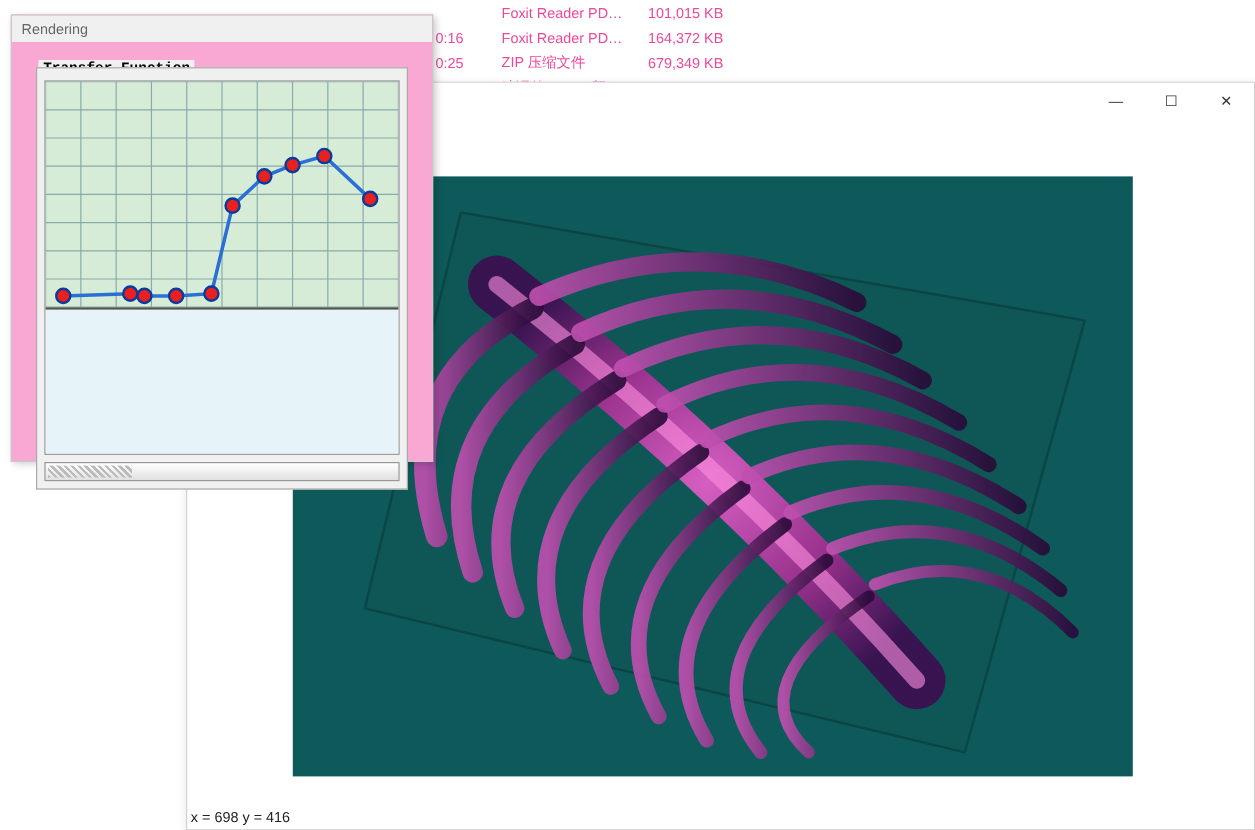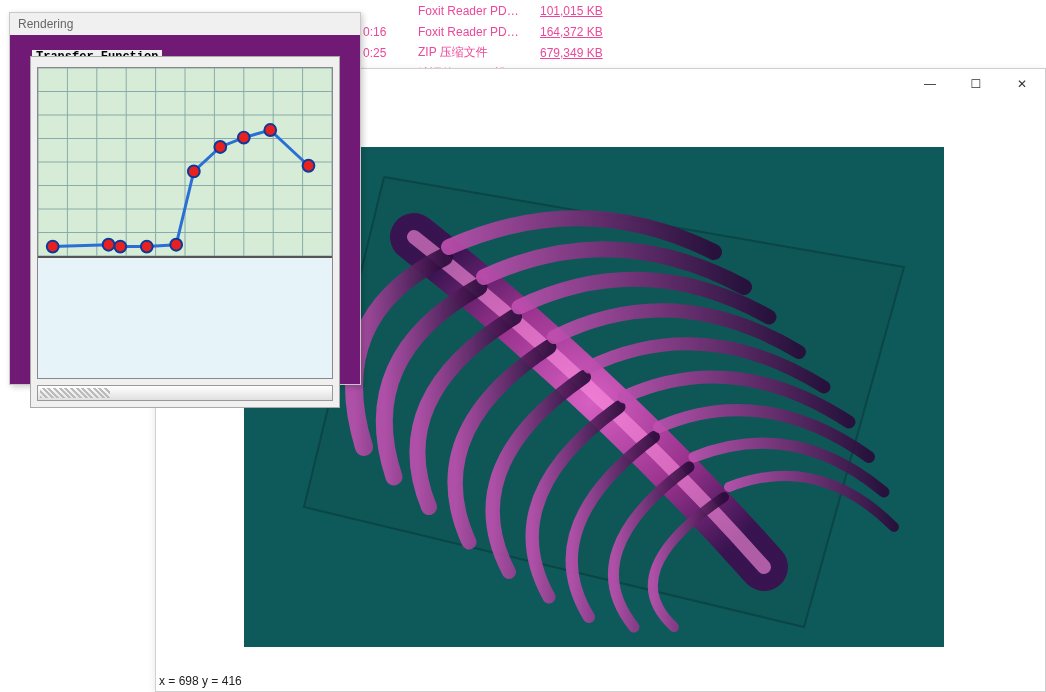--- a/index.html
+++ b/index.html
@@ -2,35 +2,35 @@
 <html><head>
 <meta charset="utf-8">
 <style>
   * { margin:0; padding:0; box-sizing:border-box; }
   body { width:1046px; height:692px; font-family:"Segoe UI",Arial,sans-serif; font-size:12px; background:#fff; overflow:hidden; position:relative; color:#444; }
   
   .bg-rows { position:absolute; left:0; top:0; width:100%; }
   .bg-row { display:flex; align-items:center; height:21px; font-size:12px; color:#ec4899; }
   .bg-time { position:absolute; left:363px; }
   .bg-type { position:absolute; left:418px; }
-  .bg-size { position:absolute; left:540px; text-align:left;text-decoration:underline; }
+  .bg-size { position:absolute; left:540px; text-align:left; }
 
   
   .render-window { position:absolute; left:155px; top:68px; width:891px; height:624px; background:#fff; border:1px solid #d0d0d0; box-shadow:0 2px 8px rgba(0,0,0,.1); }
   .titlebar { height:30px; display:flex; justify-content:flex-end; align-items:center; background:#fff; }
   .wbtn { width:46px; height:30px; display:flex; align-items:center; justify-content:center; color:#333; cursor:default; }
   .canvas-area { position:absolute; left:88px; top:78px; width:700px; height:500px; background:#0e5a5a; overflow:hidden; }
   .canvas-area svg { width:100%; height:100%; display:block; }
   .status { position:absolute; left:3px; bottom:3px; font-size:12px; color:#222; }
 
   
   .sidebar-stub { position:absolute; left:4px; top:240px; width:4px; height:65px; background:#e8e8e8; border:1px solid #c0c0c0; }
 
   
-  .rendering-panel { position:absolute; left:9px; top:12px; width:352px; height:373px; background:#701a75; border:1px solid #c8c8c8; box-shadow:2px 2px 6px rgba(0,0,0,.2); }
+  .rendering-panel { position:absolute; left:9px; top:12px; width:352px; height:373px; background:#f9a8d4; border:1px solid #c8c8c8; box-shadow:2px 2px 6px rgba(0,0,0,.2); }
   .rendering-title { padding:4px 8px; font-size:12px; color:#666; background:#f0f0f0; }
   .tf-group { margin:10px 14px; padding:6px; }
   .tf-legend { font-family:"Courier New",monospace; font-size:12px; font-weight:bold; color:#000; padding:0 4px; background:#f0f0f0; position:relative; top:-2px; left:2px; display:inline-block;}
   .tf-box { border:1px solid #a9a9a9; background:#f0f0f0; position:relative; top:-10px; padding-top:4px;}
   .tf-plot { margin:6px; border:1px solid #888; background:#fff; }
   .tf-upper { height:190px; background:#d6ecd6; border-bottom:2px solid #555; position:relative; }
   .tf-lower { height:120px; background:#e6f4f9; }
   .tf-slider { margin:2px 6px 6px; height:16px; background:linear-gradient(#fff,#e0e0e0); border:1px solid #999; position:relative; }
   .tf-slider-hatch { position:absolute; left:2px; top:2px; bottom:2px; width:70px; background:repeating-linear-gradient(45deg,#bbb 0 2px,transparent 2px 4px); }
 

